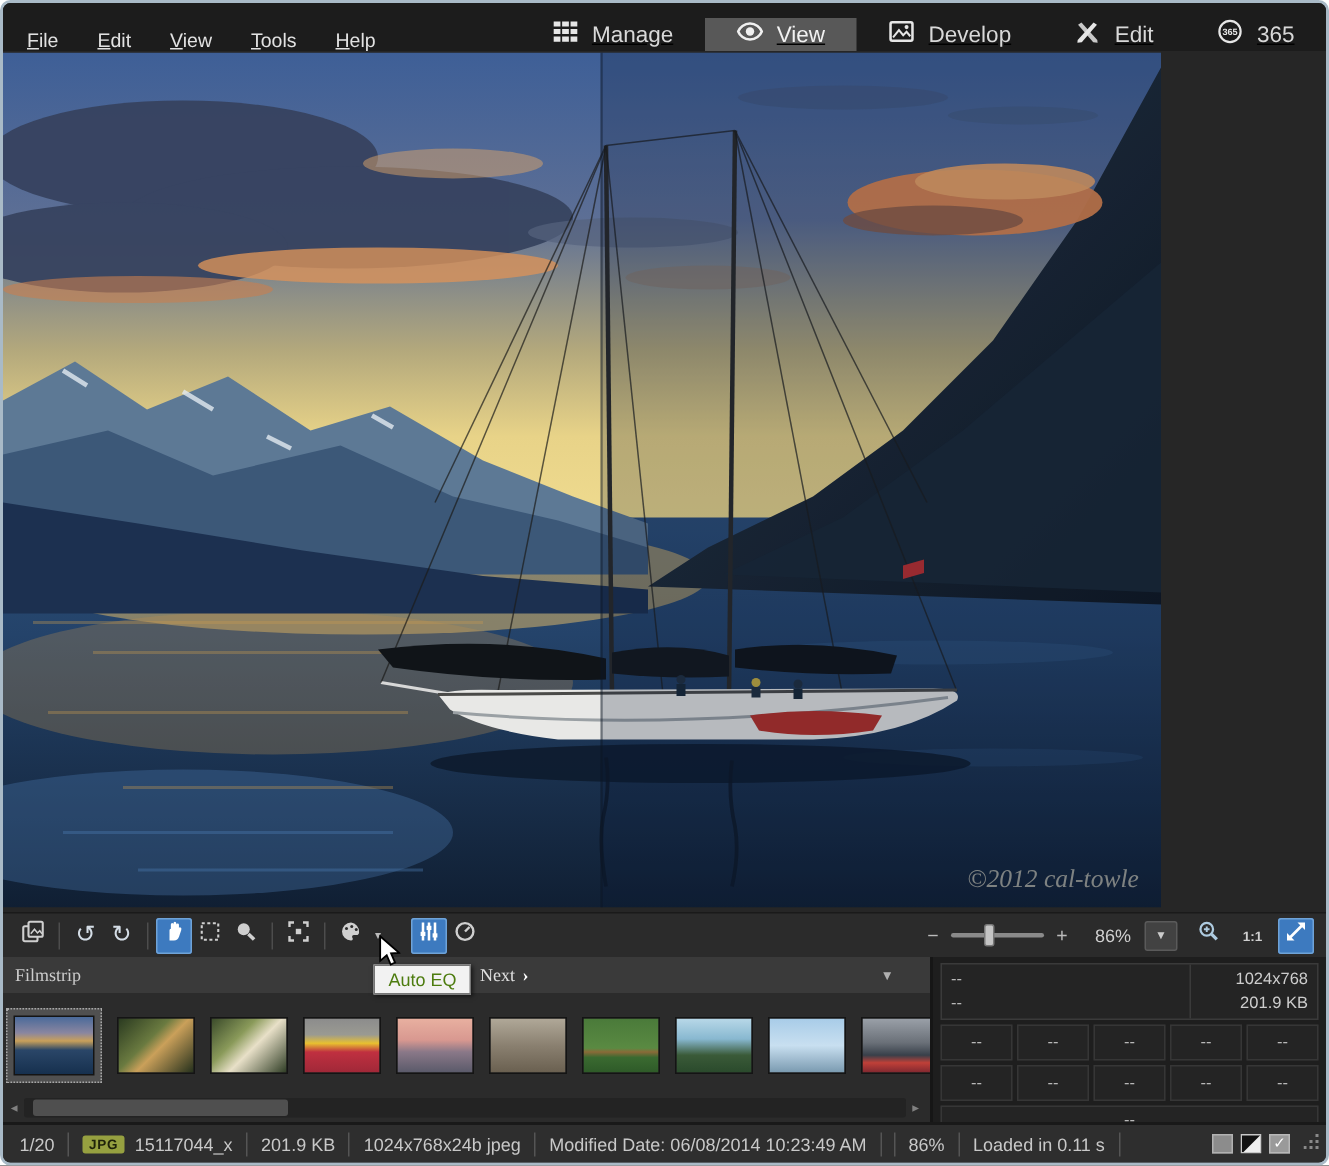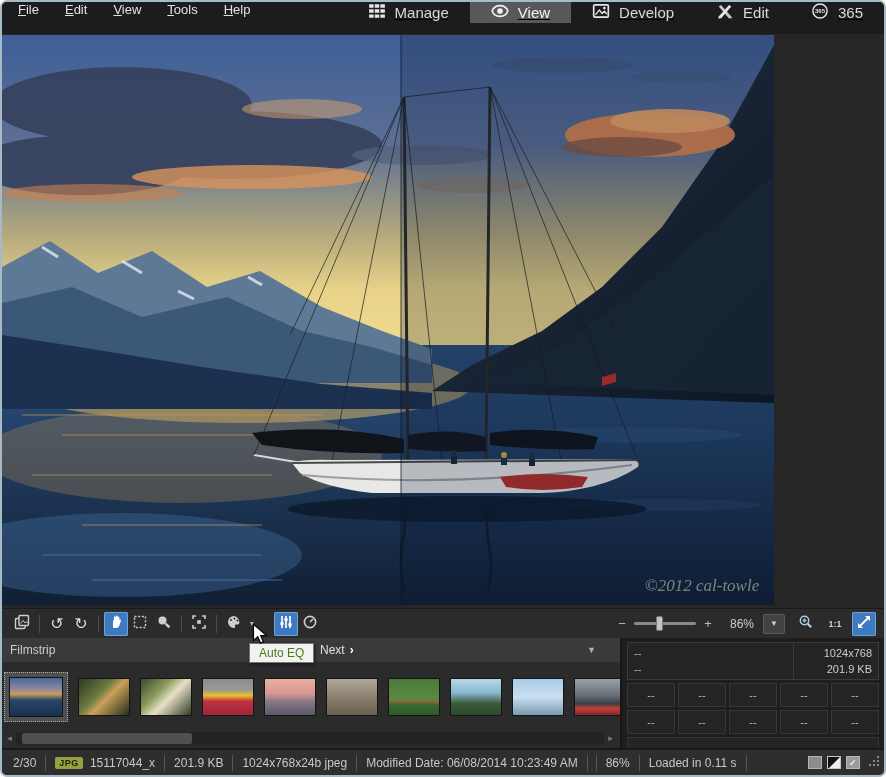--- a/index.html
+++ b/index.html
@@ -3,21 +3,21 @@
 <meta charset="utf-8">
 <style>
   * { box-sizing: border-box; margin: 0; padding: 0; }
   body { background:#fff; font-family:"Liberation Sans", sans-serif; }
   .window{
     width:886px;height:777px;border:2px solid #a9bac7;border-radius:7px;
     overflow:hidden;background:#262626;display:flex;flex-direction:column;
     position:relative;
   }
   
-  .menubar{height:32px;flex:none;background:#1c1c1c;display:flex;align-items:flex-start;}
+  .menubar{height:32px;flex:none;background:#1c1c1c;display:flex;align-items:flex-end;}
   .menus{display:flex;align-items:center;gap:26px;padding-left:16px;}
   .menu-item{font-size:13px;color:#e2e2e2;cursor:default;}
   .menu-item u{text-decoration:underline;}
   .tabs{margin-left:auto;display:flex;align-items:stretch;text-decoration:underline;}
   .tab{display:flex;align-items:center;gap:9px;padding:0 21px;font-size:15px;color:#d8d8d8;}
   .tab.active{background:#585858;color:#f2f2f2;}
   .tab svg{width:18px;height:18px;flex:none;}
   
   .viewer{height:574px;flex:none;background:#262626;display:flex;justify-content:flex-start;}
   .photo{width:772px;height:570px;margin-top:1px;position:relative;flex:none;}
@@ -33,21 +33,21 @@
   .tool-gap{width:16px;flex:none;}
   .zoomgrp{margin-left:auto;display:flex;align-items:center;gap:5px;}
   .zbtn{font-size:13px;color:#bbb;width:14px;text-align:center;}
   .ztrack{width:62px;height:3px;background:#8a8a8a;border-radius:2px;position:relative;}
   .zthumb{position:absolute;left:22px;top:-6px;width:7px;height:15px;background:#c4c4c4;border:1px solid #777;border-radius:2px;}
   .zpct{font-size:12px;color:#cfcfcf;width:34px;text-align:right;}
   .zdd{width:22px;height:20px;background:#424242;border:1px solid #5a5a5a;border-radius:2px;color:#ccc;font-size:8px;display:flex;align-items:center;justify-content:center;margin:0 4px;}
   .one2one{font-size:9px;font-weight:bold;letter-spacing:0;}
   
   .bottom{height:110px;flex:none;display:flex;background:#2b2b2b;}
-  .left-col{width:620px;flex:none;display:flex;flex-direction:column;border-right:2px solid #161616;overflow:hidden;}
+  .left-col{width:620px;flex:none;display:flex;flex-direction:column;border-right:2px solid #161616;overflow:hidden;font-family:Liberation Serif, serif;}
   .fs-header{height:24px;flex:none;background:#3a3a3a;display:flex;align-items:center;padding:0 8px;position:relative;}
   .fs-title{font-size:12px;color:#cccccc;}
   .fs-next{position:absolute;left:318px;font-size:12px;color:#e0e0e0;display:flex;gap:5px;align-items:center;}
   .fs-next .chev{font-weight:bold;color:#fff;}
   .fs-menu{margin-left:auto;margin-right:16px;font-size:9px;color:#b0b0b0;}
   .thumbs{height:66px;flex:none;display:flex;align-items:center;gap:10px;padding:3px 0 0 2px;overflow:hidden;}
   .sel-frame{flex:none;padding:4px;background:#505050;border:1px dotted #a8a8a8;}
   .thumb{width:52px;height:38px;border:1px solid #141414;flex:none;}
   .sel-frame .thumb{width:54px;height:40px;}
   .hscroll{height:16px;margin:2px 5px 2px 3px;display:flex;align-items:center;gap:2px;}
@@ -403,21 +403,21 @@
         <div class="icell">--</div>
         <div class="icell">--</div>
         <div class="icell">--</div>
       </div>
       <div class="iwide">--</div>
     </div>
   </div>
 
   <div class="statusbar">
     <div class="sseg">
-        <span>2/30</span>
+        <span>1/20</span>
       </div>
     <div class="sseg">
       <span class="badge">JPG</span>
       <span>15117044_x</span>
     </div>
     <div class="sseg">
         <span>201.9 KB</span>
       </div>
     <div class="sseg">
         <span>1024x768x24b jpeg</span>

